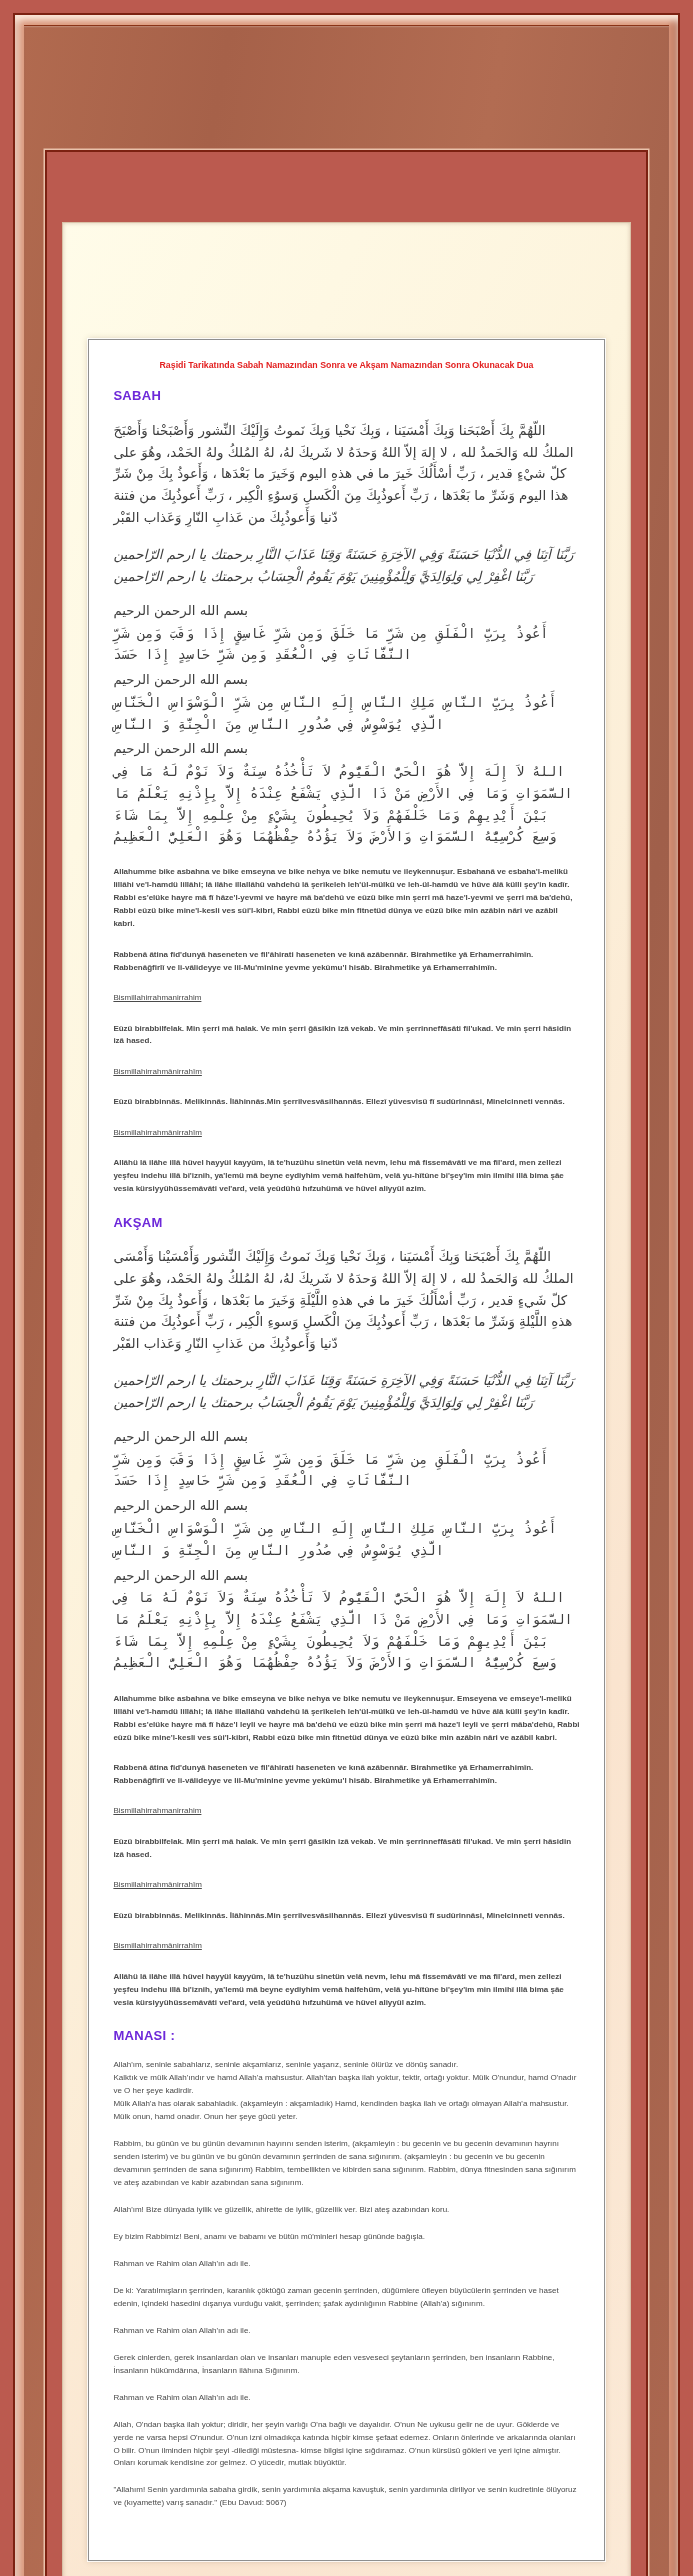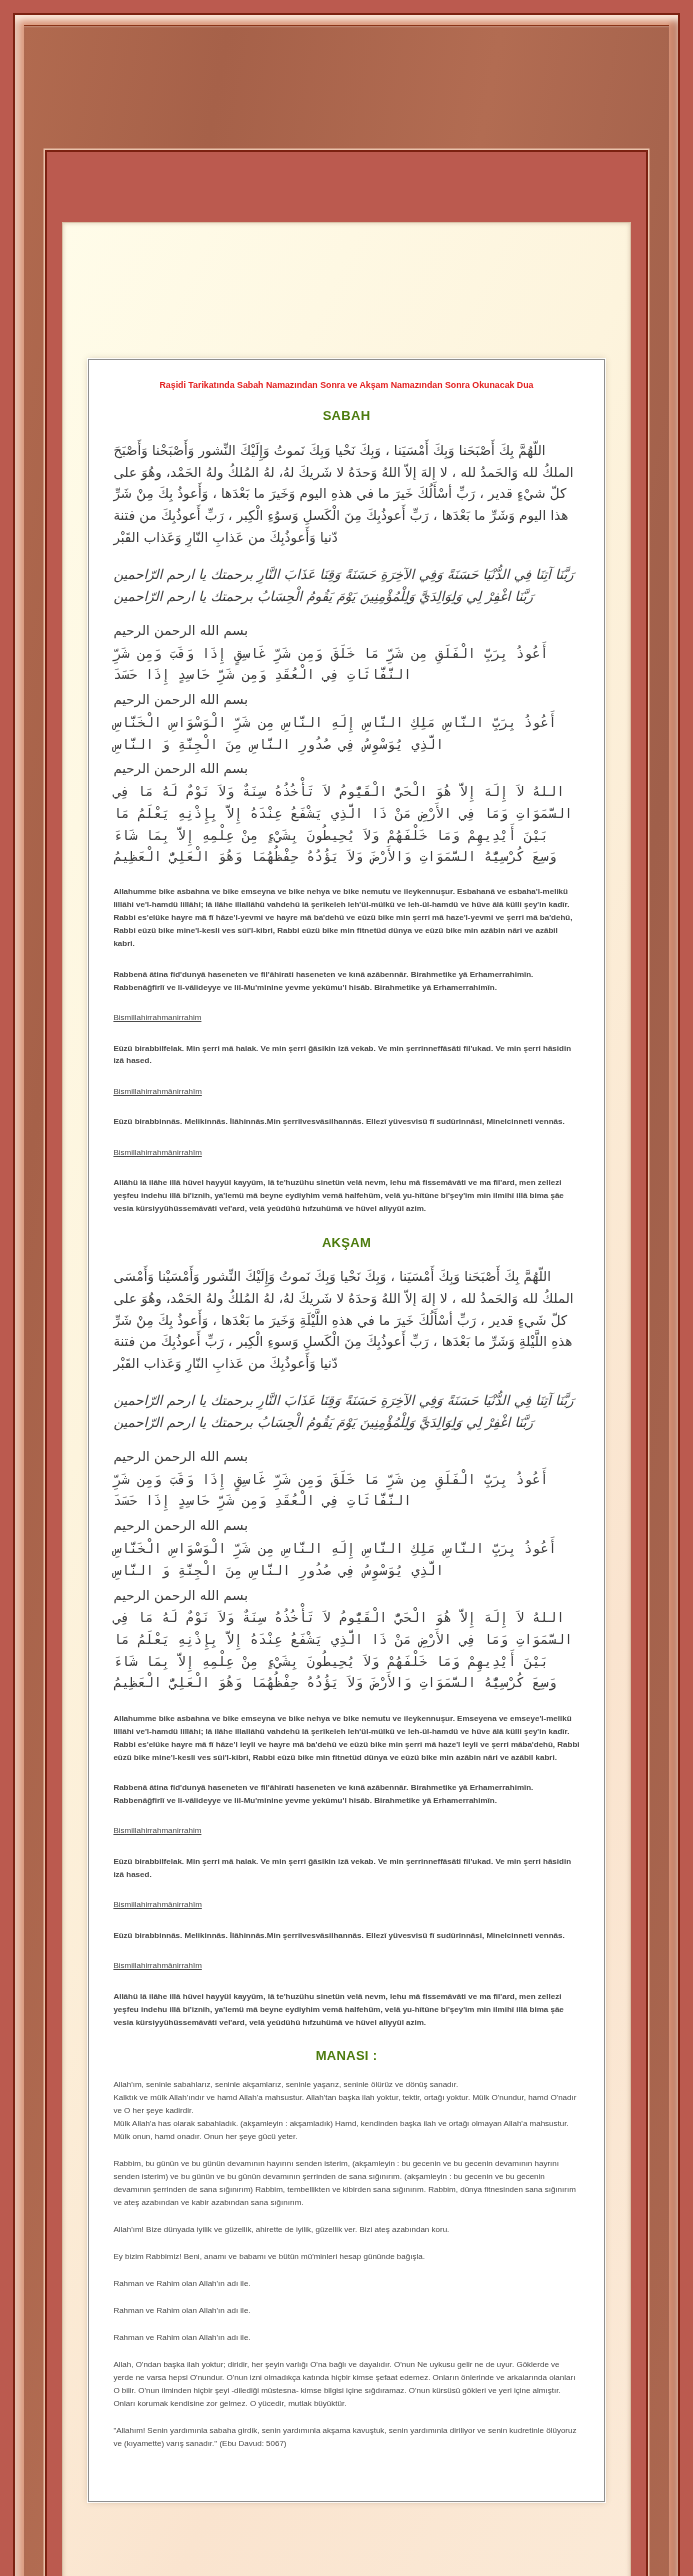--- a/index.html
+++ b/index.html
@@ -36,38 +36,36 @@
     background:linear-gradient(115deg,#fffce9 0%,#fdf4dd 35%,#fae4cf 72%,#fbead7 100%);
     box-shadow: inset 0 0 4.1px rgba(150,110,80,.35);
     padding:116px 25px;
   }
   .page{
     background:#ffffff;
     border:0.5px solid #8f8f8f;
     box-shadow:0 0 0 1px rgba(255,255,255,.85), 0 0 6.2px rgba(120,90,60,.3);
     padding:17.5px 24px 36px;
     min-height:1855px;
-    margin-top:20px;
   }
 
   
   .doc-title{
     font-family:"Liberation Sans",sans-serif;
     font-weight:bold;
     font-size:8.8px;
     color:#e32121;
     text-align:center;
     margin:2.1px 0 13.4px;
   }
   .section-heading{
     font-family:"Liberation Sans",sans-serif;
     font-weight:bold;
     font-size:13px;
-    color:#4d7c0f;
-    text-align:center;
+    color:#6d28d9;
     margin:18.5px 0 16.5px;
     letter-spacing:0.3px;
   }
   section{display:block;}
   .blk{text-align:left;white-space:pre-line;}
   .arabic-main,.arabic-rabbena,.arabic-verse,.bismillah-ar{
     font-family:"DejaVu Sans",sans-serif;
     font-size:13.4px;
     line-height:1.62;
     color:#3d3d3d;
@@ -142,21 +140,23 @@
                 </section>
                 <section>
                   <div class="section-heading">MANASI :</div>
                   <div class="blk translation" lang="tr">Allah'ım, seninle sabahlarız, seninle akşamlarız, seninle yaşarız, seninle ölürüz ve dönüş sanadır.
 Kalktık ve mülk Allah'ındır ve hamd Allah'a mahsustur. Allah'tan başka ilah yoktur, tektir, ortağı yoktur. Mülk O'nundur, hamd O'nadır ve O her şeye kadirdir.
 Mülk Allah'a has olarak sabahladık. (akşamleyin : akşamladık) Hamd, kendinden başka ilah ve ortağı olmayan Allah'a mahsustur. Mülk onun, hamd onadır. Onun her şeye gücü yeter.</div>
                   <div class="blk translation" lang="tr">Rabbim, bu günün  ve bu günün devamının hayırını senden isterim, (akşamleyin : bu gecenin  ve bu gecenin devamının hayrını senden isterim) ve bu günün ve bu günün  devamının şerrinden de sana sığınırım. (akşamleyin : bu gecenin ve bu gecenin devamının şerrinden de sana sığınırım) Rabbim, tembellikten ve kibirden sana sığınırım. Rabbim, dünya fitnesinden sana sığınırım ve ateş azabından ve kabir azabından sana sığınırım.</div>
                   <div class="blk translation" lang="tr">Allah'ım! Bize dünyada iyilik ve güzellik, ahirette de iyilik, güzellik ver. Bizi ateş azabından koru.</div>
                   <div class="blk translation" lang="tr">Ey bizim Rabbimiz! Beni, anamı ve babamı ve bütün mü'minleri hesap gününde bağışla.</div>
                   <div class="blk translation" lang="tr">Rahman ve Rahim olan Allah'ın adı ile.</div>
+                  <div class="blk translation" lang="tr">De ki: Yaratılmışların şerrinden, karanlık çöktüğü zaman gecenin şerrinden, düğümlere üfleyen büyücülerin şerrinden ve haset edenin, içindeki hasedini dışarıya vurduğu vakit, şerrinden; şafak aydınlığının Rabbine (Allah'a) sığınırım.</div>
                   <div class="blk translation" lang="tr">Rahman ve Rahim olan Allah'ın adı ile.</div>
+                  <div class="blk translation" lang="tr">Gerek cinlerden, gerek insanlardan  olan ve insanları manuple eden vesveseci şeytanların şerrinden, ben insanların Rabbine, İnsanların hükümdârına, İnsanların ilâhına Sığınırım.</div>
                   <div class="blk translation" lang="tr">Rahman ve Rahim olan Allah'ın adı ile.</div>
                   <div class="blk translation" lang="tr">Allah, O'ndan başka ilah yoktur; diridir, her şeyin varlığı O'na bağlı ve dayalıdır. O'nun Ne uykusu gelir ne de uyur. Göklerde ve yerde ne varsa hepsi O'nundur. O'nun izni olmadıkça katında hiçbir kimse şefaat edemez. Onların önlerinde ve arkalarında olanları O bilir. O'nun ilminden hiçbir şeyi -dilediği müstesna- kimse bilgisi içine sığdıramaz. O'nun kürsüsü gökleri ve yeri içine almıştır. Onları korumak kendisine zor gelmez. O yücedir, mutlak büyüktür.</div>
                   <div class="blk translation" lang="tr">"Allahım! Senin yardımınla sabaha girdik, senin yardımınla akşama kavuştuk, senin yardımınla diriliyor ve senin kudretinle ölüyoruz ve (kıyamette) varış sanadır." (Ebu Davud: 5067)</div>
                 </section>
               </div>
           </div>
         </div>
       </div>
     </div>
   </div>

